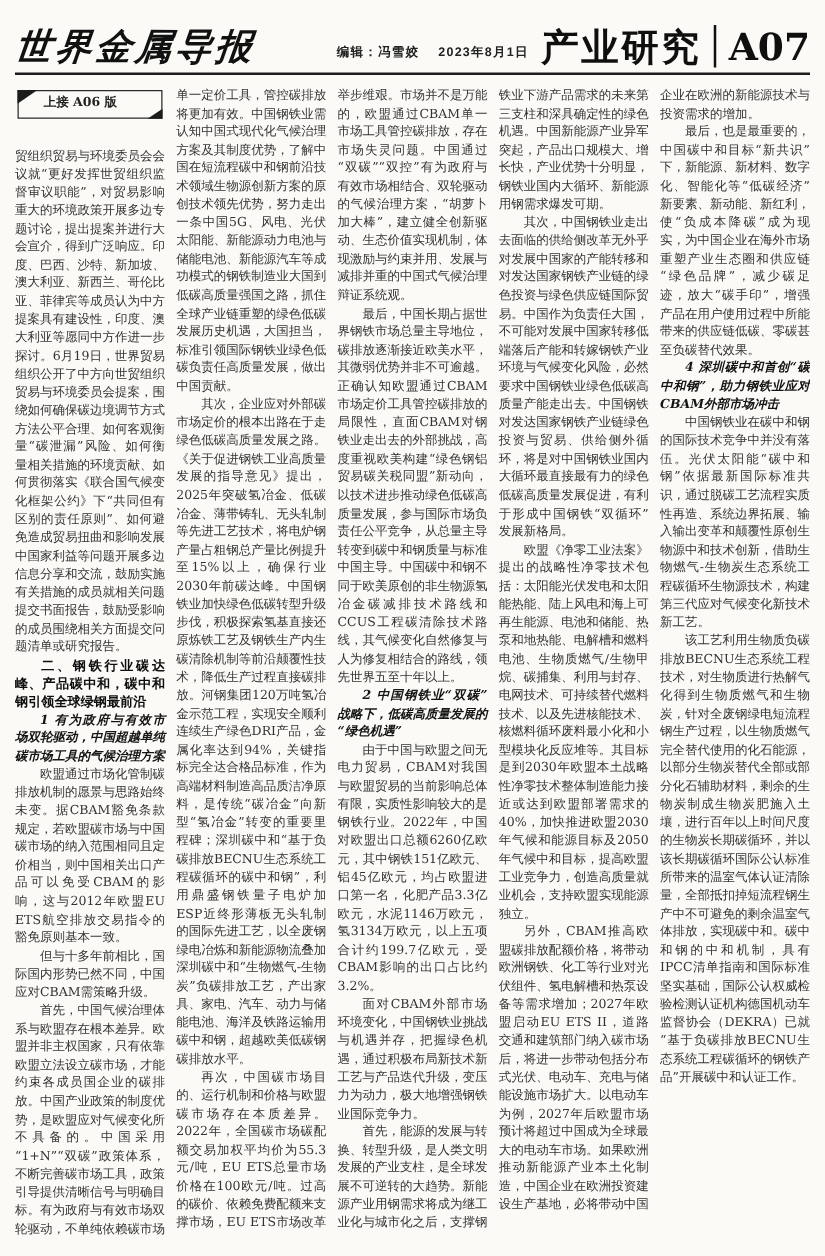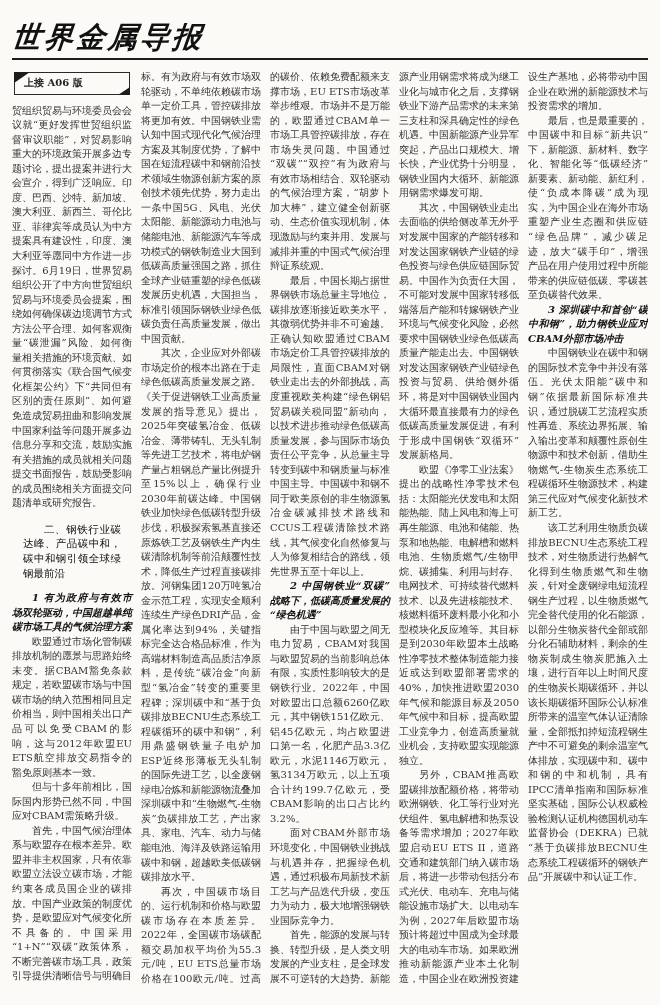--- a/index.html
+++ b/index.html
@@ -46,51 +46,61 @@
   .article-body{
     position:absolute;left:12px;right:12px;top:70px;height:925px;
     column-count:5;column-gap:9px;column-fill:auto;
     font-size:10px;line-height:14.55px;
     text-align:justify;color:#333;
     overflow:hidden;
   }
   .cont-box{
     position:relative;
     border:1.5px solid #2a2a2a;
-    margin:2px 2px 9px 2px;
-    padding:3px 6px 3px 9px;
+    margin:2px 2px 24px 2px;
+    padding:3px 6px 3px 20px;
     font-weight:bold;color:#222;
     background:#fbfaf7;
     break-inside:avoid;
   }
   .cont-box::before{ 
     content:"";position:absolute;left:-1px;top:-1px;
     border-top:11px solid #1c1c1c;border-right:16px solid transparent;
   }
   .cont-box::after{ 
     content:"";position:absolute;right:-1px;bottom:-1px;
     border-bottom:8px solid #1c1c1c;border-left:12px solid transparent;
   }
   .para{margin:0;text-indent:2em;}
   .para.flush{text-indent:0;}
   .sec-head{
-    margin:11px;text-indent:2em;font-weight:normal;color:#0e0e0e;
+    margin:0;text-indent:2em;font-weight:bold;color:#0e0e0e;
     font-size:10.5px;
   }
   .sub-head{
     margin:0;text-indent:2em;font-weight:bold;font-style:italic;color:#151515;
   }
 </style>
 </head>
 <body>
 
 <div class="page">
 
   <div class="header">
     <div class="masthead">世界金属导报</div>
+    <div class="header-right">
+      <div class="editor-date">
+        <span>编辑：冯雪姣</span>
+        &nbsp;&nbsp;
+        <span>2023年8月1日</span>
+      </div>
+      <div class="section-title">产业研究</div>
+      <div class="header-divider"></div>
+      <div class="page-number">A07</div>
+    </div>
   </div>
 
   <div class="article-body">
       <div class="cont-box">上接 A06 版</div>
       <p class="para flush">贸组织贸易与环境委员会会议就“更好发挥世贸组织监督审议职能”，对贸易影响重大的环境政策开展多边专题讨论，提出提案并进行大会宣介，得到广泛响应。印度、巴西、沙特、新加坡、澳大利亚、新西兰、哥伦比亚、菲律宾等成员认为中方提案具有建设性，印度、澳大利亚等愿同中方作进一步探讨。6月19日，世界贸易组织公开了中方向世贸组织贸易与环境委员会提案，围绕如何确保碳边境调节方式方法公平合理、如何客观衡量“碳泄漏”风险、如何衡量相关措施的环境贡献、如何贯彻落实《联合国气候变化框架公约》下“共同但有区别的责任原则”、如何避免造成贸易扭曲和影响发展中国家利益等问题开展多边信息分享和交流，鼓励实施有关措施的成员就相关问题提交书面报告，鼓励受影响的成员围绕相关方面提交问题清单或研究报告。</p>
       <p class="sec-head">二、钢铁行业碳达峰、产品碳中和，碳中和钢引领全球绿钢最前沿</p>
       <p class="sub-head">1 有为政府与有效市场双轮驱动，中国超越单纯碳市场工具的气候治理方案</p>
       <p class="para">欧盟通过市场化管制碳排放机制的愿景与思路始终未变。据CBAM豁免条款规定，若欧盟碳市场与中国碳市场的纳入范围相同且定价相当，则中国相关出口产品可以免受CBAM的影响，这与2012年欧盟EU ETS航空排放交易指令的豁免原则基本一致。</p>
       <p class="para">但与十多年前相比，国际国内形势已然不同，中国应对CBAM需策略升级。</p>
       <p class="para">首先，中国气候治理体系与欧盟存在根本差异。欧盟并非主权国家，只有依靠欧盟立法设立碳市场，才能约束各成员国企业的碳排放。中国产业政策的制度优势，是欧盟应对气候变化所不具备的。中国采用“1+N”“双碳”政策体系，不断完善碳市场工具，政策引导提供清晰信号与明确目标。有为政府与有效市场双轮驱动，不单纯依赖碳市场单一定价工具，管控碳排放将更加有效。中国钢铁业需认知中国式现代化气候治理方案及其制度优势，了解中国在短流程碳中和钢前沿技术领域生物源创新方案的原创技术领先优势，努力走出一条中国5G、风电、光伏太阳能、新能源动力电池与储能电池、新能源汽车等成功模式的钢铁制造业大国到低碳高质量强国之路，抓住全球产业链重塑的绿色低碳发展历史机遇，大国担当，标准引领国际钢铁业绿色低碳负责任高质量发展，做出中国贡献。</p>
@@ -98,18 +108,18 @@
       <p class="para">再次，中国碳市场目的、运行机制和价格与欧盟碳市场存在本质差异。2022年，全国碳市场碳配额交易加权平均价为55.3元/吨，EU ETS总量市场价格在100欧元/吨。过高的碳价、依赖免费配额来支撑市场，EU ETS市场改革举步维艰。市场并不是万能的，欧盟通过CBAM单一市场工具管控碳排放，存在市场失灵问题。中国通过“双碳”“双控”有为政府与有效市场相结合、双轮驱动的气候治理方案，“胡萝卜加大棒”，建立健全创新驱动、生态价值实现机制，体现激励与约束并用、发展与减排并重的中国式气候治理辩证系统观。</p>
       <p class="para">最后，中国长期占据世界钢铁市场总量主导地位，碳排放逐渐接近欧美水平，其微弱优势并非不可逾越。正确认知欧盟通过CBAM市场定价工具管控碳排放的局限性，直面CBAM对钢铁业走出去的外部挑战，高度重视欧美构建“绿色钢铝贸易碳关税同盟”新动向，以技术进步推动绿色低碳高质量发展，参与国际市场负责任公平竞争，从总量主导转变到碳中和钢质量与标准中国主导。中国碳中和钢不同于欧美原创的非生物源氢冶金碳减排技术路线和CCUS工程碳清除技术路线，其气候变化自然修复与人为修复相结合的路线，领先世界五至十年以上。</p>
       <p class="sub-head">2 中国钢铁业“双碳”战略下，低碳高质量发展的“绿色机遇”</p>
       <p class="para">由于中国与欧盟之间无电力贸易，CBAM对我国与欧盟贸易的当前影响总体有限，实质性影响较大的是钢铁行业。2022年，中国对欧盟出口总额6260亿欧元，其中钢铁151亿欧元、铝45亿欧元，均占欧盟进口第一名，化肥产品3.3亿欧元，水泥1146万欧元，氢3134万欧元，以上五项合计约199.7亿欧元，受CBAM影响的出口占比约3.2%。</p>
       <p class="para">面对CBAM外部市场环境变化，中国钢铁业挑战与机遇并存，把握绿色机遇，通过积极布局新技术新工艺与产品迭代升级，变压力为动力，极大地增强钢铁业国际竞争力。</p>
       <p class="para">首先，能源的发展与转换、转型升级，是人类文明发展的产业支柱，是全球发展不可逆转的大趋势。新能源产业用钢需求将成为继工业化与城市化之后，支撑钢铁业下游产品需求的未来第三支柱和深具确定性的绿色机遇。中国新能源产业异军突起，产品出口规模大、增长快，产业优势十分明显，钢铁业国内大循环、新能源用钢需求爆发可期。</p>
       <p class="para">其次，中国钢铁业走出去面临的供给侧改革无外乎对发展中国家的产能转移和对发达国家钢铁产业链的绿色投资与绿色供应链国际贸易。中国作为负责任大国，不可能对发展中国家转移低端落后产能和转嫁钢铁产业环境与气候变化风险，必然要求中国钢铁业绿色低碳高质量产能走出去。中国钢铁对发达国家钢铁产业链绿色投资与贸易、供给侧外循环，将是对中国钢铁业国内大循环最直接最有力的绿色低碳高质量发展促进，有利于形成中国钢铁“双循环”发展新格局。</p>
       <p class="para">欧盟《净零工业法案》提出的战略性净零技术包括：太阳能光伏发电和太阳能热能、陆上风电和海上可再生能源、电池和储能、热泵和地热能、电解槽和燃料电池、生物质燃气/生物甲烷、碳捕集、利用与封存、电网技术、可持续替代燃料技术、以及先进核能技术、核燃料循环废料最小化和小型模块化反应堆等。其目标是到2030年欧盟本土战略性净零技术整体制造能力接近或达到欧盟部署需求的40%，加快推进欧盟2030年气候和能源目标及2050年气候中和目标，提高欧盟工业竞争力，创造高质量就业机会，支持欧盟实现能源独立。</p>
       <p class="para">另外，CBAM推高欧盟碳排放配额价格，将带动欧洲钢铁、化工等行业对光伏组件、氢电解槽和热泵设备等需求增加；2027年欧盟启动EU ETS II，道路交通和建筑部门纳入碳市场后，将进一步带动包括分布式光伏、电动车、充电与储能设施市场扩大。以电动车为例，2027年后欧盟市场预计将超过中国成为全球最大的电动车市场。如果欧洲推动新能源产业本土化制造，中国企业在欧洲投资建设生产基地，必将带动中国企业在欧洲的新能源技术与投资需求的增加。</p>
       <p class="para">最后，也是最重要的，中国碳中和目标“新共识”下，新能源、新材料、数字化、智能化等“低碳经济”新要素、新动能、新红利，使“负成本降碳”成为现实，为中国企业在海外市场重塑产业生态圈和供应链“绿色品牌”，减少碳足迹，放大“碳手印”，增强产品在用户使用过程中所能带来的供应链低碳、零碳甚至负碳替代效果。</p>
-      <p class="sub-head">3 深圳碳中和首创“碳中和钢”，助力钢铁业应对CBAM外部市场冲击</p>
+      <p class="sub-head">4 深圳碳中和首创“碳中和钢”，助力钢铁业应对CBAM外部市场冲击</p>
       <p class="para">中国钢铁业在碳中和钢的国际技术竞争中并没有落伍。光伏太阳能“碳中和钢”依据最新国际标准共识，通过脱碳工艺流程实质性再造、系统边界拓展、输入输出变革和颠覆性原创生物源中和技术创新，借助生物燃气-生物炭生态系统工程碳循环生物源技术，构建第三代应对气候变化新技术新工艺。</p>
       <p class="para">该工艺利用生物质负碳排放BECNU生态系统工程技术，对生物质进行热解气化得到生物质燃气和生物炭，针对全废钢绿电短流程钢生产过程，以生物质燃气完全替代使用的化石能源，以部分生物炭替代全部或部分化石辅助材料，剩余的生物炭制成生物炭肥施入土壤，进行百年以上时间尺度的生物炭长期碳循环，并以该长期碳循环国际公认标准所带来的温室气体认证清除量，全部抵扣掉短流程钢生产中不可避免的剩余温室气体排放，实现碳中和。碳中和钢的中和机制，具有IPCC清单指南和国际标准坚实基础，国际公认权威检验检测认证机构德国机动车监督协会（DEKRA）已就“基于负碳排放BECNU生态系统工程碳循环的钢铁产品”开展碳中和认证工作。</p>
     </div>
 
 </div>
 
 </body></html>

